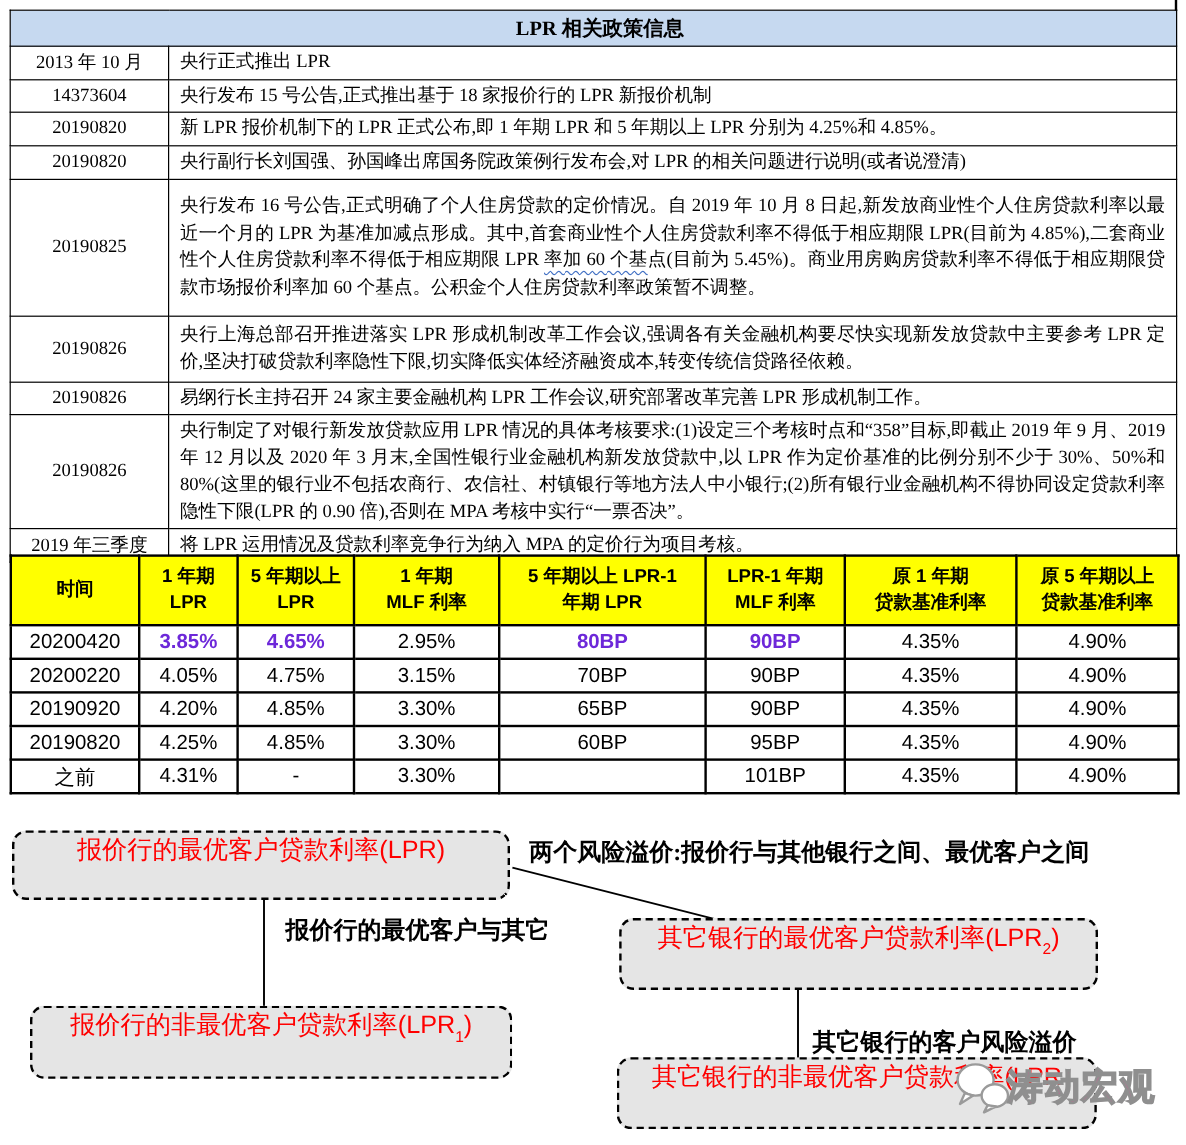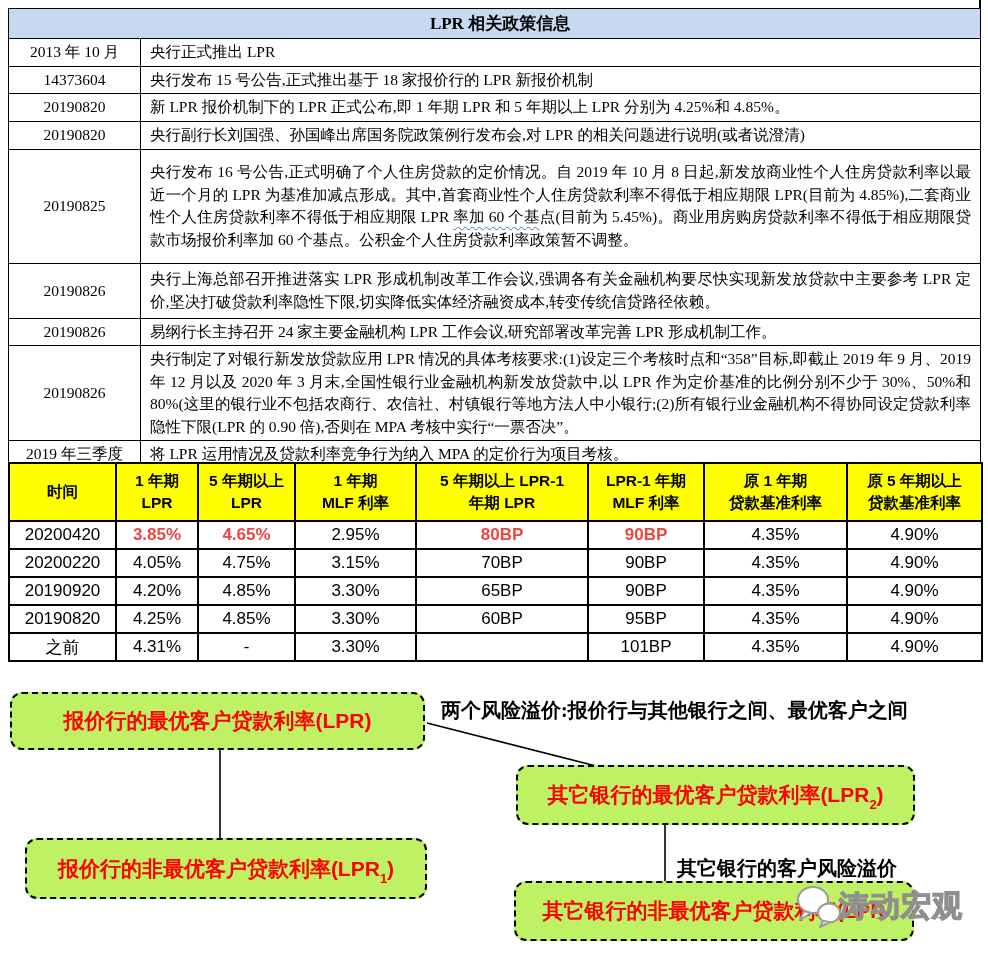--- a/index.html
+++ b/index.html
@@ -30,29 +30,29 @@
 
   
   .rate-table{position:absolute;left:8px;top:462px;width:973px;
     border-collapse:collapse;table-layout:fixed;text-align:center;
     font-family:"Liberation Sans","DejaVu Sans",sans-serif;font-size:17px;}
   .rate-table th,.rate-table td{border:2px solid #000;vertical-align:middle;padding:0;}
   .rate-table thead th{background:#FFFF00;font-weight:bold;font-size:15.5px;
     height:56px;line-height:22px;}
   .rate-table tbody tr{height:28px;}
   .rate-table tbody tr:nth-child(6){height:21px;}
-  .rate-table td.red{color:#ef4444;font-weight:bold;}
+  .rate-table td.red{color:#6d28d9;font-weight:bold;}
 
   
   .diagram{position:absolute;left:0;top:681px;width:988px;height:273px;}
   .connectors{position:absolute;left:0;top:0;width:988px;height:273px;}
   .connectors line{stroke:#000;stroke-width:1.6px;}
   .dash-box{position:absolute;border:2px dashed #000;border-radius:12px;
-    display:flex;align-items:center;justify-content:center;background:#bef264;
-    color:#FF0000;font-weight:bold;font-size:21px;white-space:nowrap;}
+    display:flex;justify-content:center;background:#e5e5e5;
+    color:#FF0000;font-weight:normal;font-size:21px;white-space:nowrap;}
   .box1{left:10px;top:11px;width:411px;height:54px;}
   .box2{left:516px;top:84px;width:395px;height:56px;}
   .box3{left:25px;top:157px;width:398px;height:57px;}
   .box4{left:514px;top:200px;width:396px;height:56px;}
   .dash-box sub{font-size:13px;position:relative;top:2px;line-height:0;}
   .note-top{position:absolute;left:441px;top:16px;font-weight:bold;font-size:20px;
     font-family:"Liberation Serif","DejaVu Serif",serif;white-space:nowrap;}
   .mid-label{position:absolute;left:226px;top:81px;width:244px;text-align:center;
     font-weight:bold;font-size:20px;line-height:28px;
     font-family:"Liberation Serif","DejaVu Serif",serif;}
@@ -230,20 +230,21 @@
       <line x1="665" y1="141" x2="665" y2="201"></line>
     </svg>
 
     <div class="dash-box box1">
       <span><span>报价行的最优客户贷款利率(LPR)</span><sub></sub><span></span></span>
     </div>
 
     <div class="note-top">两个风险溢价:报价行与其他银行之间、最优客户之间</div>
 
     <div class="mid-label">
+      <div>报价行的最优客户与其它</div>
     </div>
 
     <div class="dash-box box2">
       <span><span>其它银行的最优客户贷款利率(LPR</span><sub>2</sub><span>)</span></span>
     </div>
 
     <div class="dash-box box3">
       <span><span>报价行的非最优客户贷款利率(LPR</span><sub>1</sub><span>)</span></span>
     </div>
 

